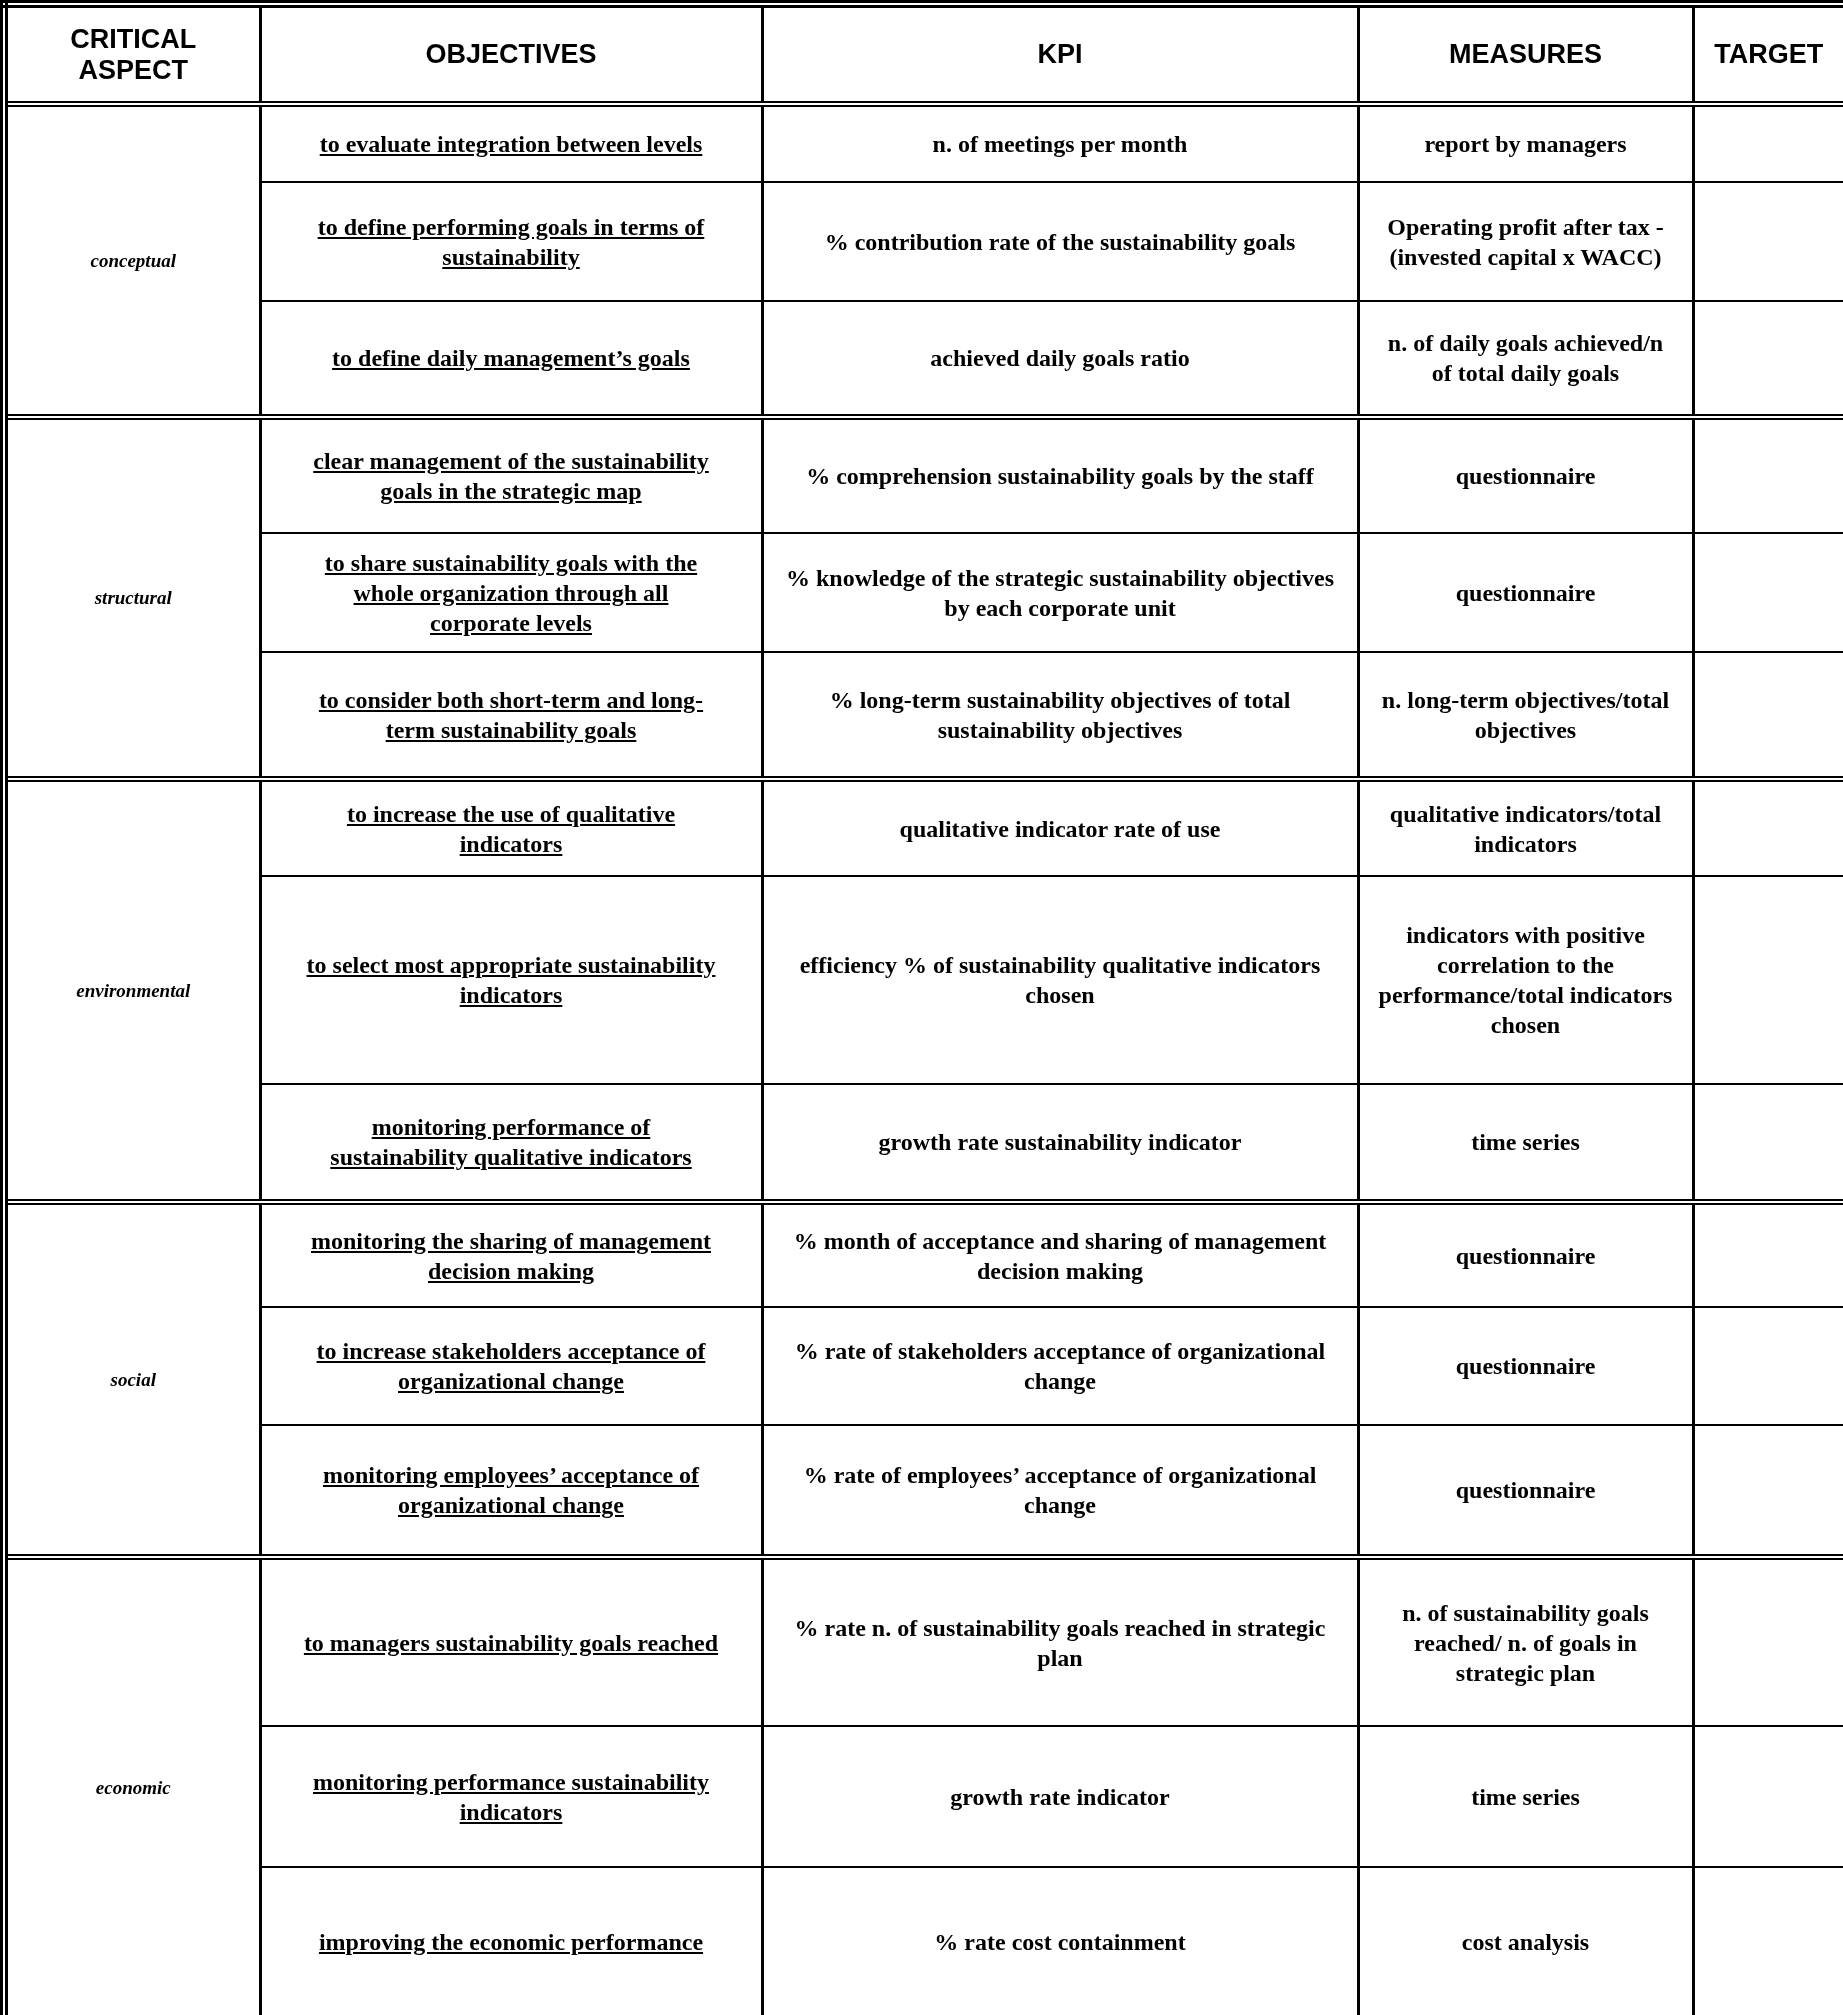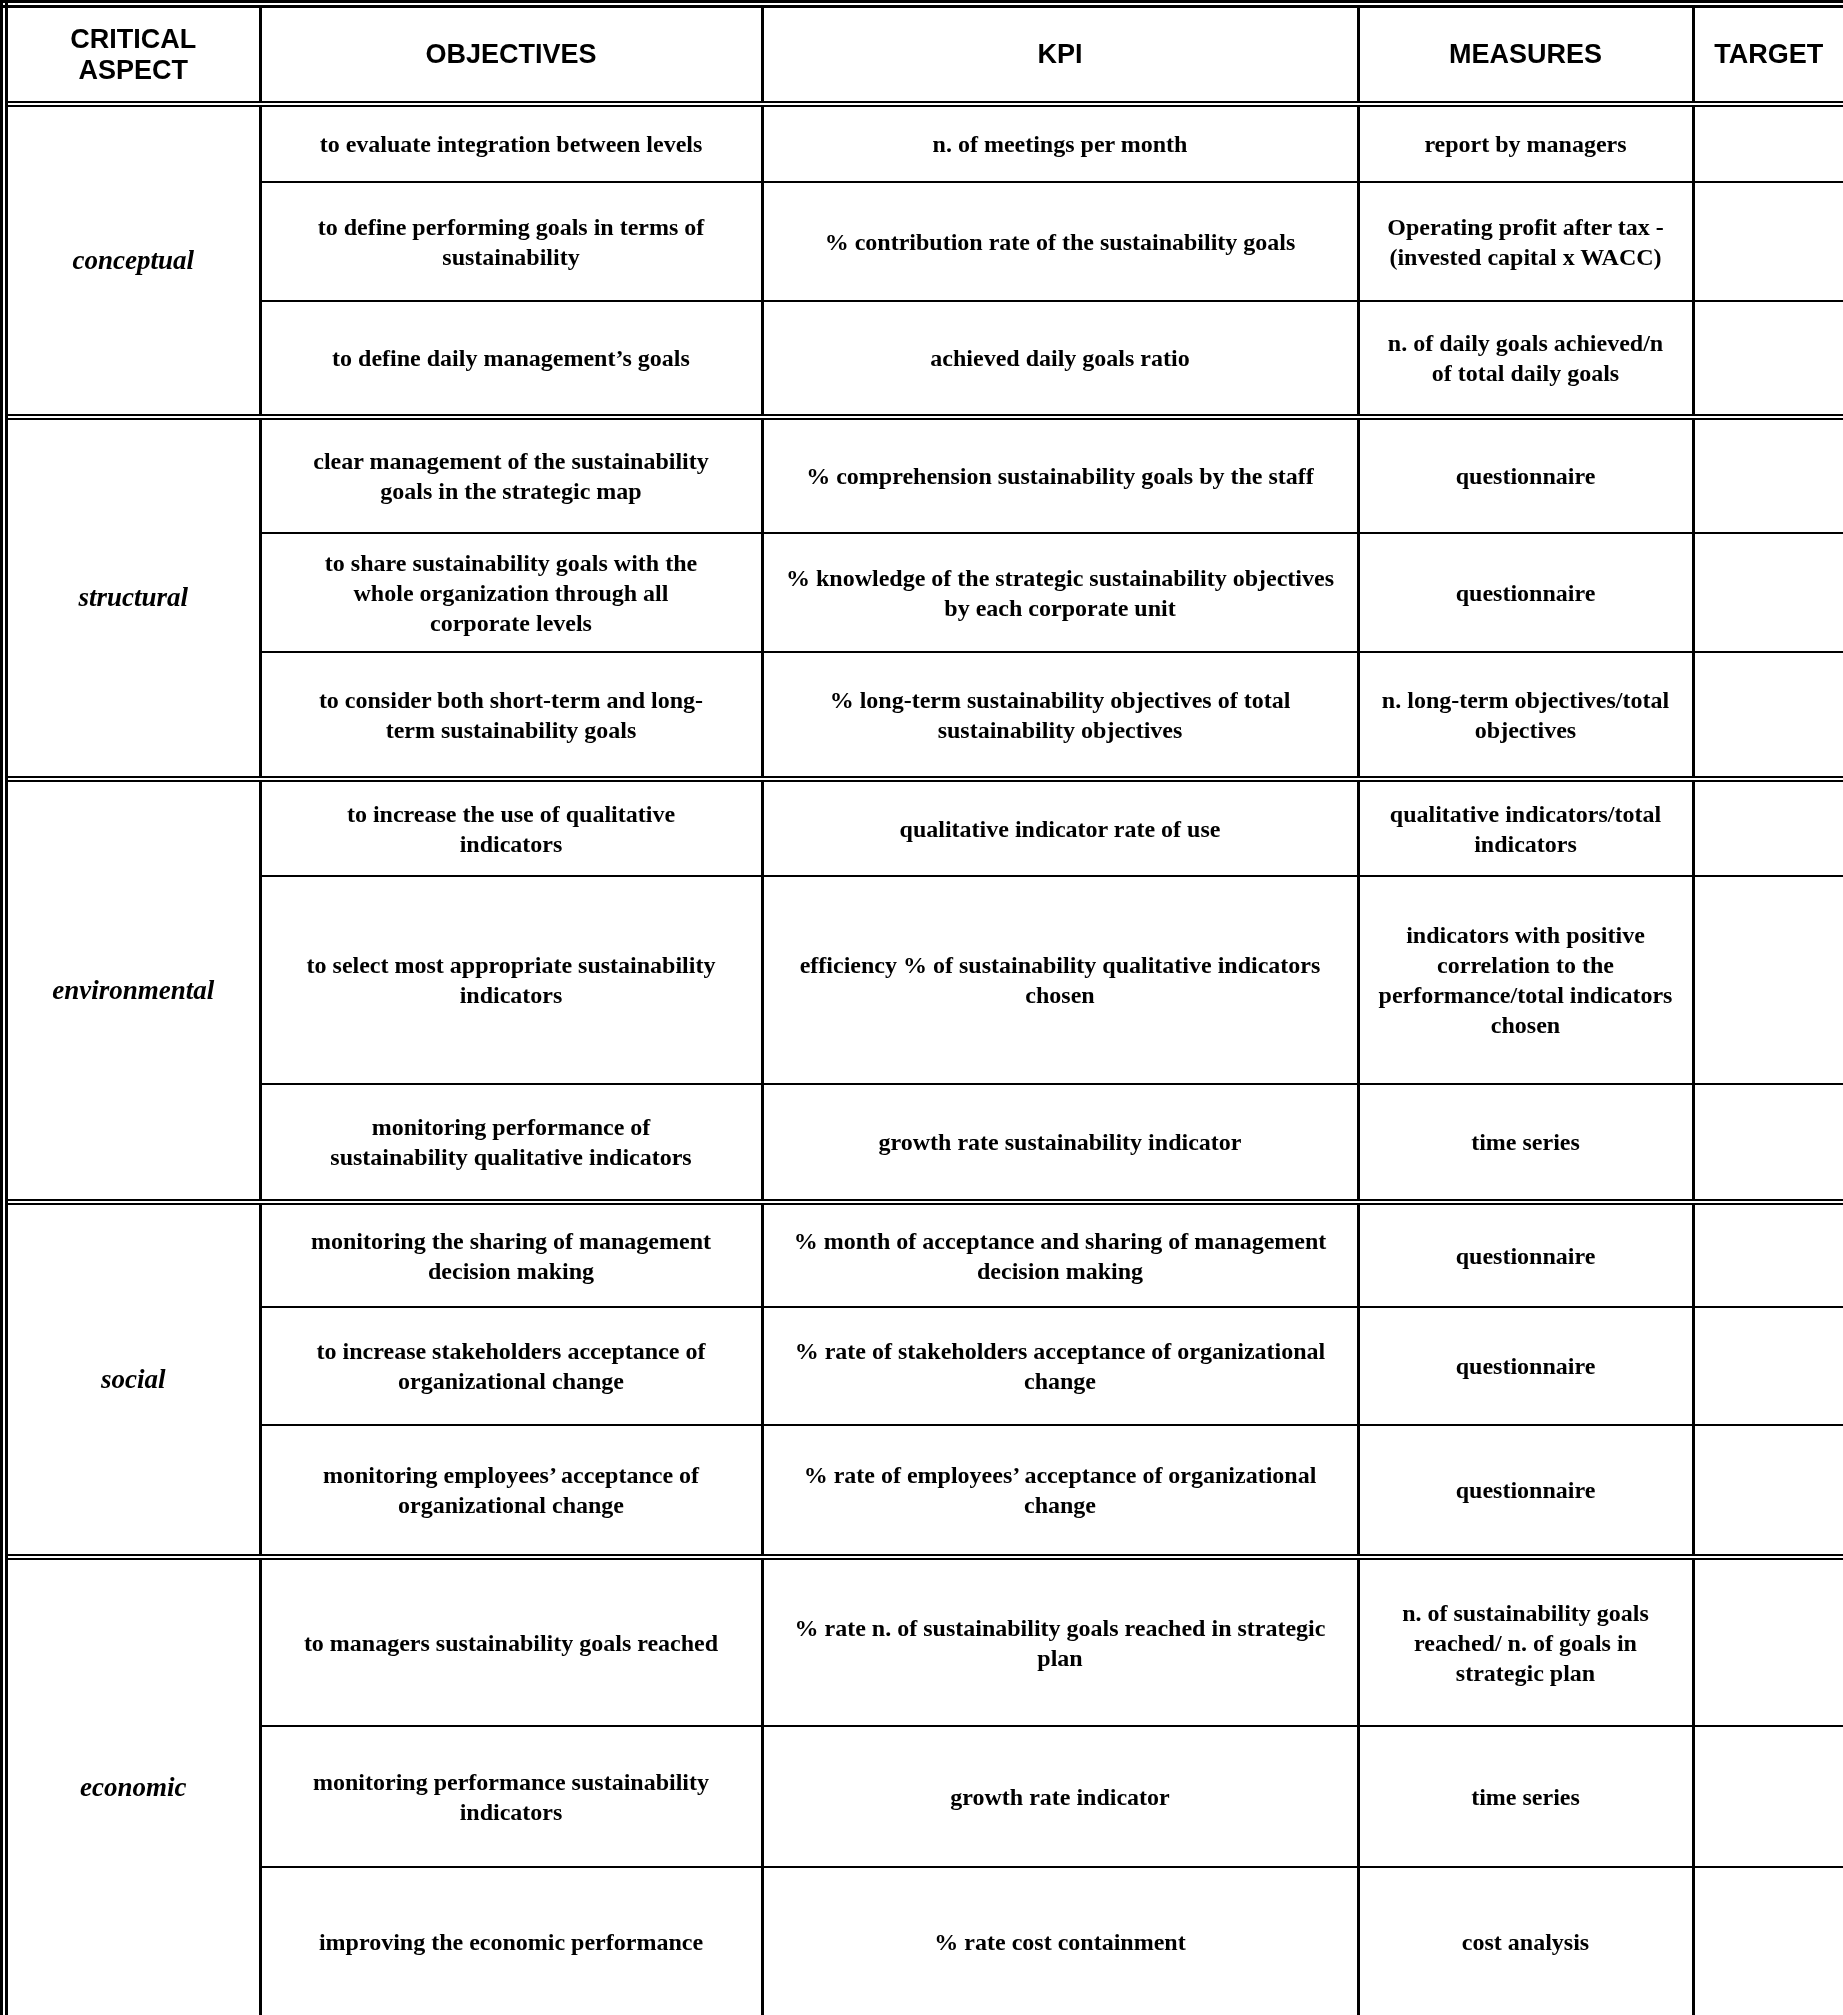--- a/index.html
+++ b/index.html
@@ -32,24 +32,24 @@
   th {
     font: 700 27px/1.12 "Liberation Sans", "DejaVu Sans", sans-serif;
     padding: 0 9.7px;
     border-bottom: 6.5px double #000;
   }
   th.first { padding: 0 30px; }
   td {
     font: 700 24px/1.25 "Liberation Serif", "DejaVu Serif", serif;
     padding: 3.2px 16px;
   }
-  td.objective { padding: 3.2px 42px; }
+  td.objective { padding: 3.2px 42px; text-decoration: underline; }
   td.aspect {
     font-style: italic;
-    font-size: 27px;
+    font-size: 19px;
   }
   tbody tr:first-child td { border-top: 6.5px double #000; }
 </style>
 </head>
 <body>
 
 <div class="page">
   <table class="kpi">
     <colgroup>
       <col style="width:256px">

